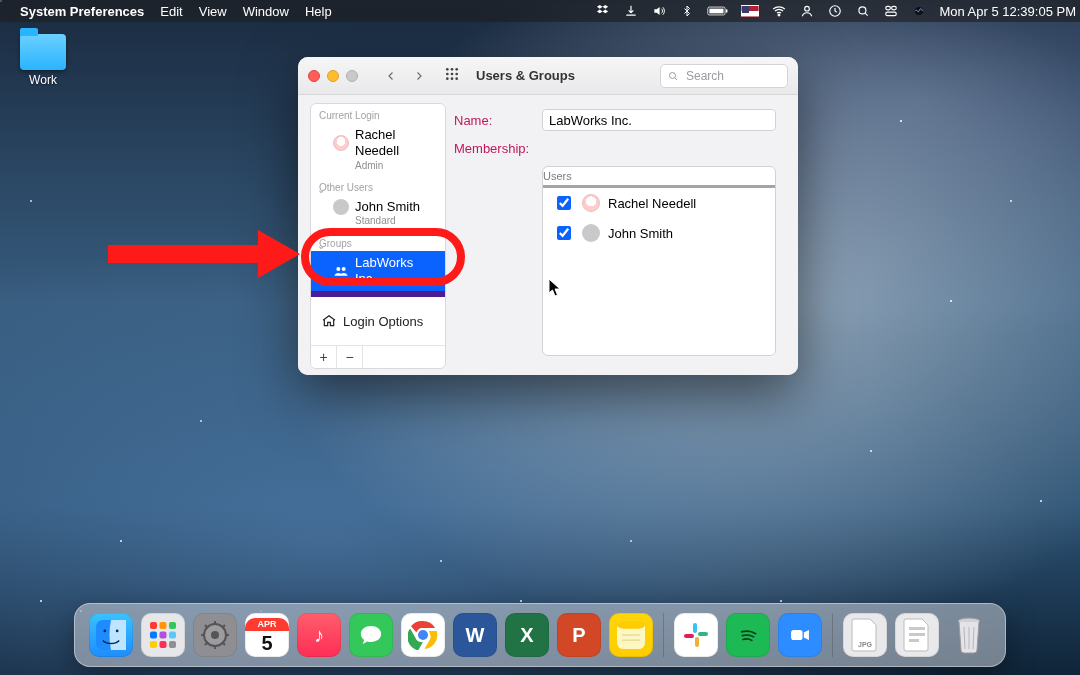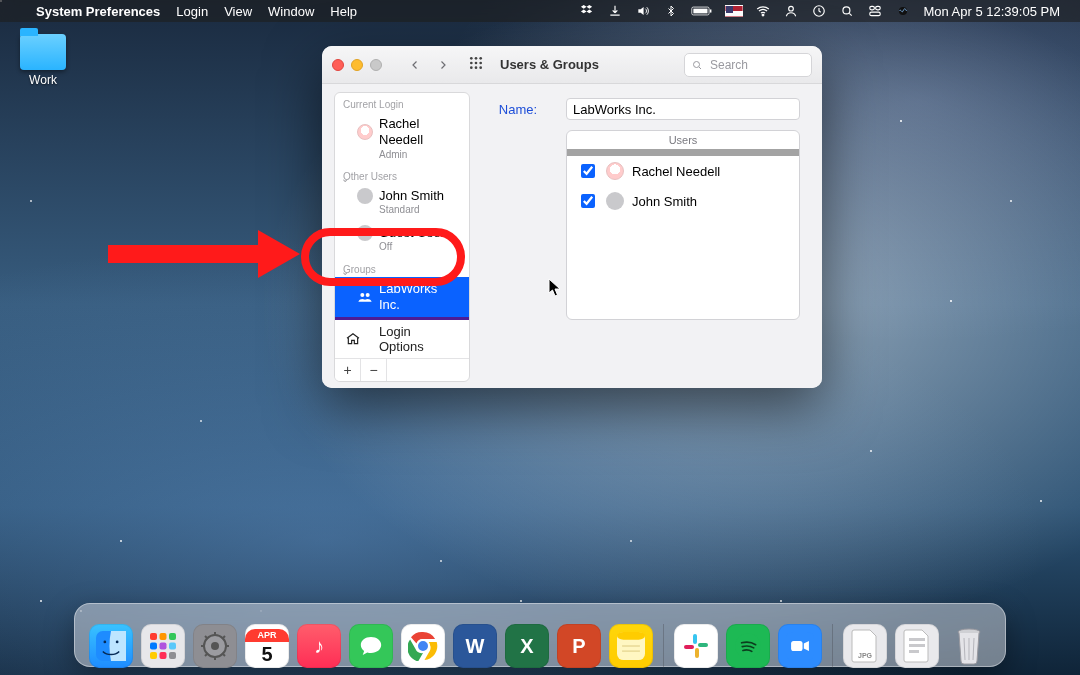--- a/index.html
+++ b/index.html
@@ -29,42 +29,41 @@
       40px 600px rgba(255,255,255,.6), 120px 540px rgba(255,255,255,.6), 80px 610px rgba(255,255,255,.7),
       900px 120px rgba(255,255,255,.7), 950px 300px rgba(255,255,255,.7), 1010px 200px rgba(255,255,255,.6),
       1040px 500px rgba(255,255,255,.6), 870px 450px rgba(255,255,255,.6), 780px 600px rgba(255,255,255,.6),
       440px 560px rgba(255,255,255,.5), 520px 600px rgba(255,255,255,.6), 630px 540px rgba(255,255,255,.5),
       30px 200px rgba(255,255,255,.5), 200px 420px rgba(255,255,255,.5), 260px 610px rgba(255,255,255,.6);
   }
   
   #menubar{
     position:absolute;top:0;left:0;right:0;height:var(--menubar-h);
     background:rgba(30,30,30,0.6);backdrop-filter:blur(8px);
-    display:flex;align-items:center;color:#fff;font-size:13px;padding:0 20px;gap:16px;
+    display:flex;align-items:center;color:#fff;font-size:13px;padding:0 4px;gap:16px;
   }
   #menubar .left{display:flex;align-items:center;gap:16px;}
   #menubar .left .apple{font-size:15px;line-height:1;}
   #menubar .left .app-name{font-weight:700;}
   #menubar .left .menu-item{cursor:pointer;}
   #menubar .right{margin-left:auto;display:flex;align-items:center;gap:12px;}
   #menubar .right .icn{display:inline-flex;align-items:center;justify-content:center;width:16px;height:16px;}
   #menubar .right .flag{width:18px;height:12px;border:1px solid rgba(255,255,255,.4);position:relative;background:linear-gradient(#b22234,#b22234 50%,#fff 50%);}
   #menubar .right .flag::before{content:"";position:absolute;left:0;top:0;width:7px;height:7px;background:#3c3b6e;}
   #menubar .clock-text{white-space:nowrap;}
   
   .desktop-icon{position:absolute;width:70px;display:flex;flex-direction:column;align-items:center;gap:3px;color:#fff;text-shadow:0 1px 2px rgba(0,0,0,.6);}
   .desktop-icon .folder{width:46px;height:36px;border-radius:4px;background:linear-gradient(#6bd0ff,#2ab4ff);position:relative;box-shadow:0 2px 4px rgba(0,0,0,.4);}
   .desktop-icon .folder::before{content:"";position:absolute;top:-6px;left:0;width:18px;height:8px;border-radius:2px 2px 0 0;background:#2ab4ff;}
   .desktop-icon .label{font-size:12px;}
   
   #prefwin{
-    position:absolute;left:298px;top:46px;width:500px;
+    position:absolute;left:298px;top:57px;width:500px;
     background:#f2f2f4;border-radius:10px;box-shadow:0 20px 55px rgba(0,0,0,.55);
     overflow:hidden;
-    margin-left:24px;
   }
   #prefwin .toolbar{
     height:38px;display:flex;align-items:center;gap:8px;padding:0 10px;
     background:linear-gradient(#f6f6f7,#e9e9eb);border-bottom:1px solid #d8d8da;
   }
   .traffic{display:flex;gap:7px;margin-right:6px;}
   .traffic span{width:12px;height:12px;border-radius:50%;display:block;}
   .traffic .r{background:#ff5f57;border:1px solid #e14640;}
   .traffic .y{background:#febc2e;border:1px solid #e1a325;}
   .traffic .g{background:#c9c9c9;border:1px solid #b0b0b0;} 
@@ -85,50 +84,50 @@
   .sidebar .scroll{flex:1 1 auto;overflow:hidden;}
   .sb-section-label{font-size:10px;color:#a2a2a6;padding:6px 8px 2px 8px;}
   .sb-item{padding:4px 8px 4px 22px;position:relative;line-height:1.25;cursor:pointer;}
   .sb-item .row{display:flex;align-items:center;gap:6px;}
   .sb-item .sub {font-size:10px;color:#8f8f94;margin-left:22px;}
   .sb-item .avatar{width:16px;height:16px;border-radius:50%;background:#c9c9cc;flex:0 0 auto;}
   .sb-item .avatar.rn{background:radial-gradient(circle at 50% 40%, #fff 0 40%, #ffcccc 41% 100%);border:1px solid #e7c0c0;}
   .sb-item.selected{background:#0a62ff;color:#fff;}
   .sb-disclosure{position:absolute;left:6px;top:8px;color:#a2a2a6;}
   .sb-group-icn{width:16px;height:12px;display:inline-flex;align-items:center;justify-content:center;color:#fff;flex:0 0 auto;}
-  .login-options{border-top:3px solid #4c1d95;display:flex;align-items:center;gap:18px;padding:4px 10px;color:#222;cursor:pointer;}
+  .login-options{border-top:6px solid #4c1d95;display:flex;align-items:center;gap:6px;padding:16px 10px;color:#222;cursor:pointer;}
   .login-options .house{width:16px;height:16px;}
   .addremove{display:flex;border-top:1px solid #e3e3e5;}
   .addremove button{flex:0 0 26px;height:22px;border:none;border-right:1px solid #e3e3e5;background:#fff;color:#444;font-size:14px;line-height:1;cursor:pointer;}
   
   .pane{flex:1 1 auto;padding:14px 22px 0 8px;}
   .form-row{display:flex;align-items:center;gap:8px;margin-bottom:10px;}
-  .form-row label{width:80px;text-align:center;color:#1d4ed8;}
+  .form-row label{width:80px;text-align:left;color:#be185d;}
   .form-row input[type=text]{flex:1;height:22px;border:1px solid #d2d2d6;border-radius:4px;padding:0 6px;font-size:13px;background:#fff;}
   .members-box{margin-left:88px;border:1px solid #d2d2d6;border-radius:6px;background:#fff;min-height:190px;overflow:hidden;}
-  .members-box .hdr{font-size:11px;text-align:center;color:#7a7a80;border-bottom:7px solid #a3a3a3;padding:3px 0;}
+  .members-box .hdr{font-size:11px;text-align:left;color:#7a7a80;border-bottom:3px solid #a3a3a3;padding:3px 0;}
   .member{display:flex;align-items:center;gap:8px;padding:5px 10px;}
   .member input[type=checkbox]{accent-color:#0a62ff;width:14px;height:14px;}
   .member .avatar{width:18px;height:18px;border-radius:50%;background:#c9c9cc;}
   .member .avatar.rn{background:radial-gradient(circle at 50% 40%, #fff 0 40%, #ffcccc 41% 100%);border:1px solid #e7c0c0;}
   
   #prefwin .footer{display:flex;align-items:center;gap:10px;padding:18px 16px 14px 16px;color:#6e6e73;}
   .lock{width:18px;height:22px;}
   .helpbtn{margin-left:auto;width:20px;height:20px;border-radius:50%;border:1px solid #c3c3c7;background:#fff;color:#555;font-size:12px;display:flex;align-items:center;justify-content:center;cursor:pointer;}
   
   #highlight-oval{
     position:absolute;left:301px;top:228px;width:164px;height:58px;border:8px solid #ff1a1a;border-radius:32px;pointer-events:none;
   }
   #arrow{position:absolute;left:108px;top:224px;width:192px;height:60px;pointer-events:none;}
   
   #cursor{position:absolute;left:548px;top:278px;width:14px;height:20px;pointer-events:none;}
   
   #dock{
     position:absolute;left:50%;bottom:8px;transform:translateX(-50%);
-    height:var(--dock-h);padding:20px 14px;display:flex;gap:8px;
+    height:var(--dock-h);padding:20px 14px;display:flex;align-items:center;gap:8px;
     background:rgba(240,240,245,.45);border:1px solid rgba(255,255,255,.4);border-radius:16px;backdrop-filter:blur(10px);
     box-shadow:0 10px 30px rgba(0,0,0,.35);
     margin-top:20px;
   }
   .dock-sep{width:1px;height:44px;background:rgba(60,60,67,.3);margin:0 2px;}
   .dock-item{width:44px;height:44px;border-radius:10px;display:flex;align-items:center;justify-content:center;color:#fff;font-size:20px;font-weight:600;box-shadow:inset 0 0 0 1px rgba(0,0,0,.08);cursor:pointer;}
   .dock-item.finder{background:linear-gradient(#39c3ff,#1e8cff);}
   .dock-item.launchpad{background:#e7e7ea;}
   .dock-item.sysprefs{background:#8e8e93;}
   .dock-item.cal{background:#fff;color:#ff3b30;display:flex;flex-direction:column;font-size:10px;line-height:1;}
@@ -152,21 +151,21 @@
 <body>
 
 <div id="desktop">
   <div id="stars"></div>
 </div>
 
 <div id="menubar">
   <div class="left">
     <span class="apple"></span>
     <span class="app-name">System Preferences</span>
-    <span class="menu-item">Login</span>
+    <span class="menu-item">Edit</span>
     <span class="menu-item">View</span>
     <span class="menu-item">Window</span>
     <span class="menu-item">Help</span>
   </div>
   <div class="right">
     <span class="icn">
         <svg viewBox="0 0 24 24" width="14" height="14" fill="#fff">
           <path d="M6 2l6 4-6 4-6-4zM18 2l6 4-6 4-6-4zM6 12l6 4-6 4-6-4zM18 12l6 4-6 4-6-4z" transform="scale(.8) translate(2 0)"></path>
         </svg>
       </span>
@@ -299,27 +298,20 @@
           <span class="sb-disclosure">⌄</span>
           <span>Other Users</span>
         </div>
         <div class="sb-item">
           <div class="row">
               <span class="avatar"></span>
               <span>John Smith</span>
             </div>
           <div class="sub">Standard</div>
         </div>
-        <div class="sb-item">
-          <div class="row">
-              <span class="avatar"></span>
-              <span>Guest User</span>
-            </div>
-          <div class="sub">Off</div>
-        </div>
 
         <div class="sb-section-label" style="position:relative">
           <span class="sb-disclosure">⌄</span>
           <span>Groups</span>
         </div>
         <div class="sb-item selected">
           <div class="row">
             <span class="sb-group-icn">
               <svg viewBox="0 0 24 16" width="16" height="12" fill="currentColor">
                   <circle cx="8" cy="5" r="3"></circle>
@@ -342,20 +334,23 @@
       <div class="addremove">
         <button>+</button>
         <button>−</button>
       </div>
     </div>
 
     <div class="pane">
       <div class="form-row">
         <label>Name:</label>
         <input type="text" value="LabWorks Inc." style="">
+      </div>
+      <div class="form-row" style="align-items:flex-start">
+        <label>Membership:</label>
       </div>
       <div class="members-box">
         <div class="hdr">Users</div>
         <div class="member">
           <input type="checkbox" checked="" style="">
           <span class="avatar rn"></span>
           <span>Rachel Needell</span>
         </div>
         <div class="member">
           <input type="checkbox" checked="" style="">

